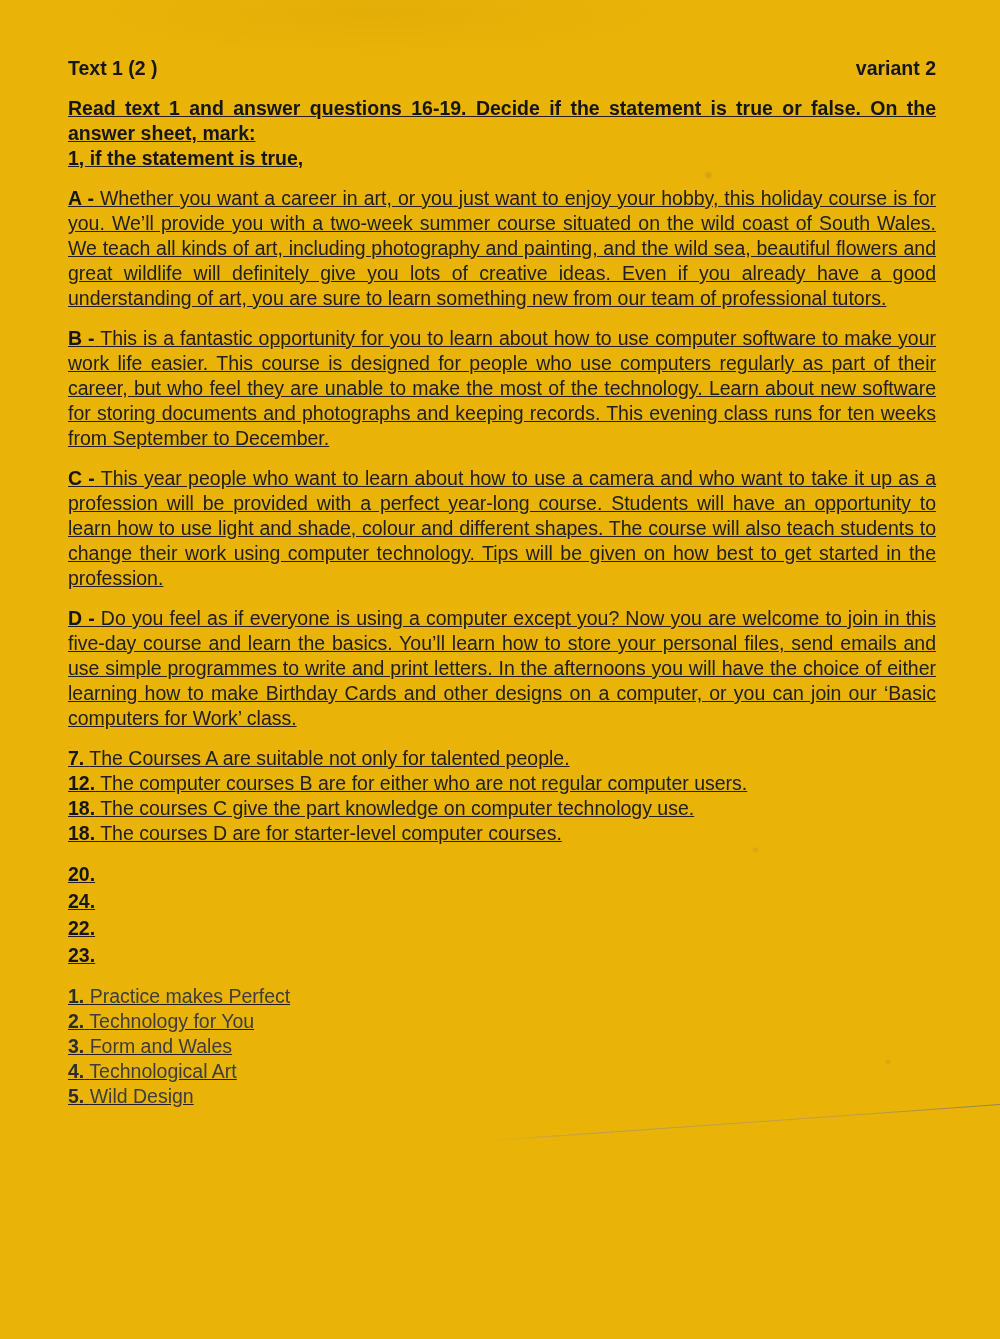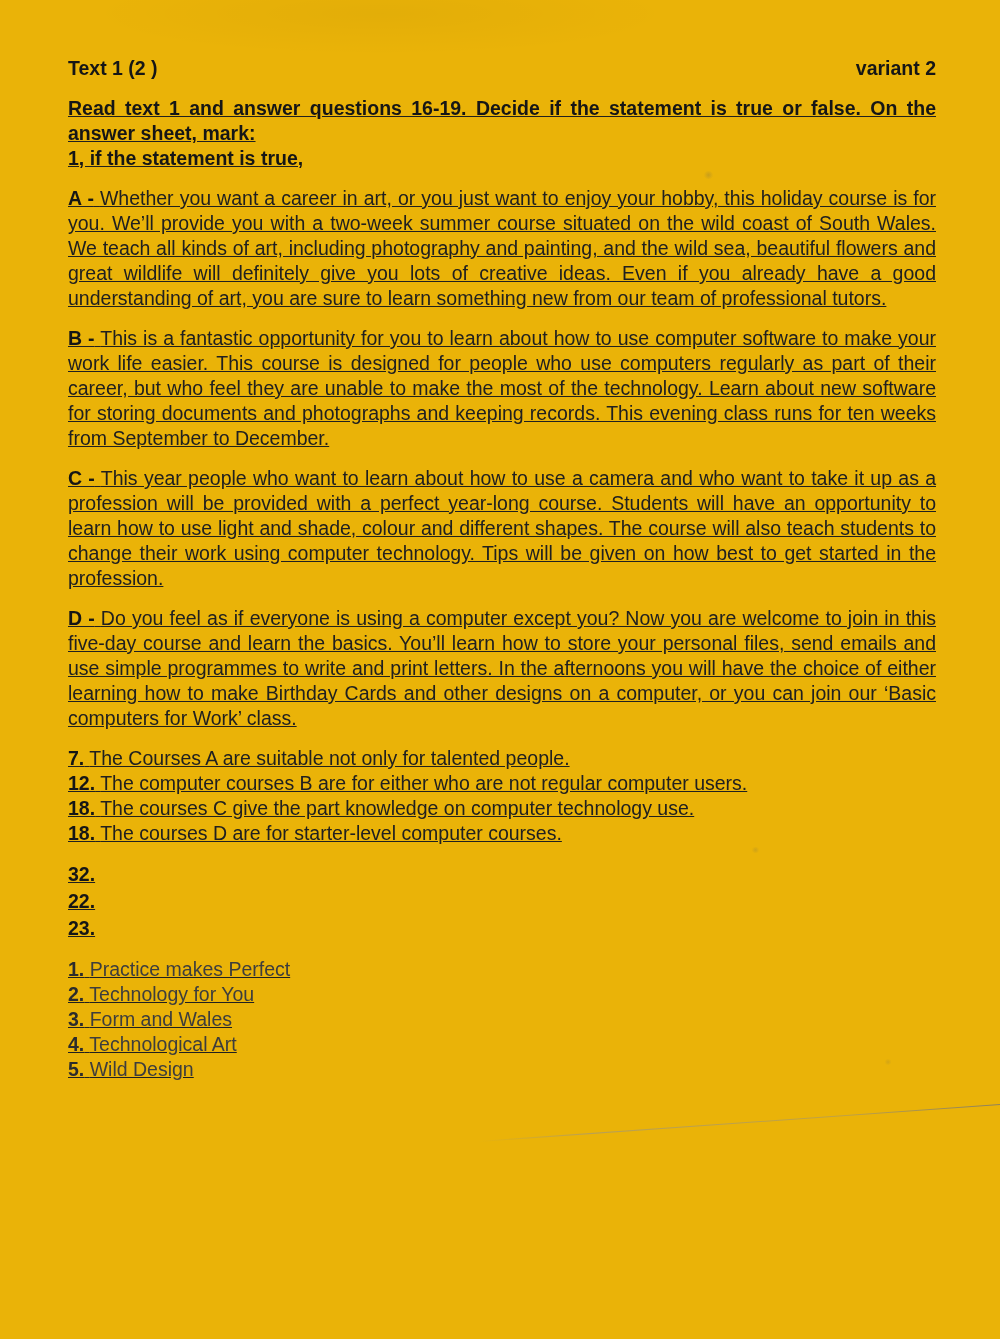--- a/index.html
+++ b/index.html
@@ -100,21 +100,22 @@
 
     <div class="block">
       <div class="qline"><b>7.</b> <span>The Courses A are suitable not only for talented people.</span></div>
       <div class="qline"><b>12.</b> <span>The computer courses B are for either who are not regular computer users.</span></div>
       <div class="qline"><b>18.</b> <span>The courses C give the part knowledge on computer technology use.</span></div>
       <div class="qline"><b>18.</b> <span>The courses D are for starter-level computer courses.</span></div>
     </div>
 
     <div class="block">
       <div class="blanks">
-        <div>32.</div>
+        <div>20.</div>
+        <div>24.</div>
         <div>22.</div>
         <div>23.</div>
       </div>
     </div>
 
     <div class="block headings-list">
       <div><b>1.</b> <span>Practice makes Perfect</span></div>
       <div><b>2.</b> <span>Technology for You</span></div>
       <div><b>3.</b> <span>Form and Wales</span></div>
       <div><b>4.</b> <span>Technological Art</span></div>

